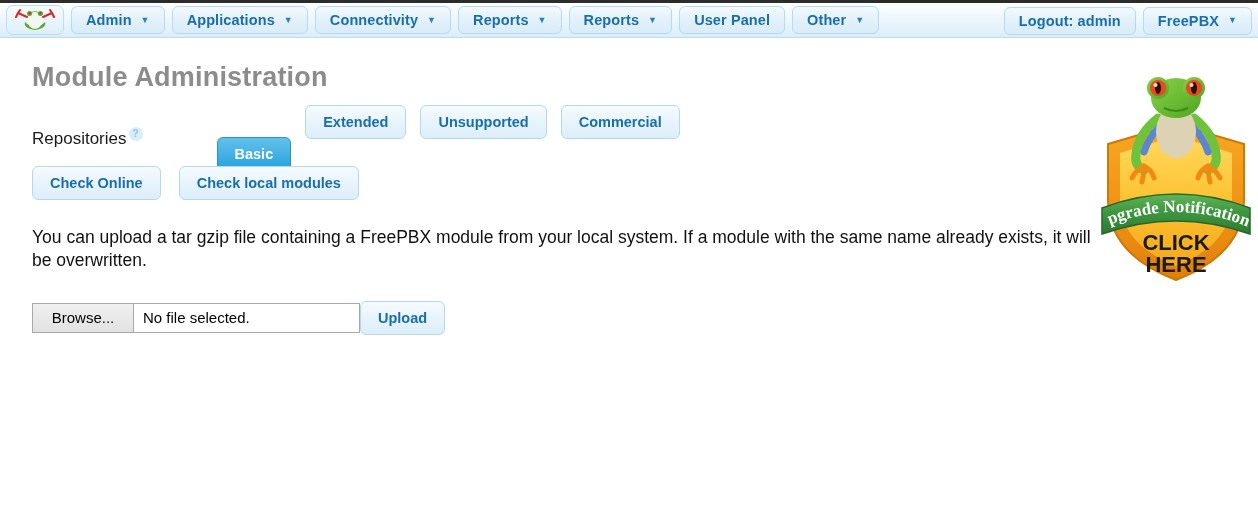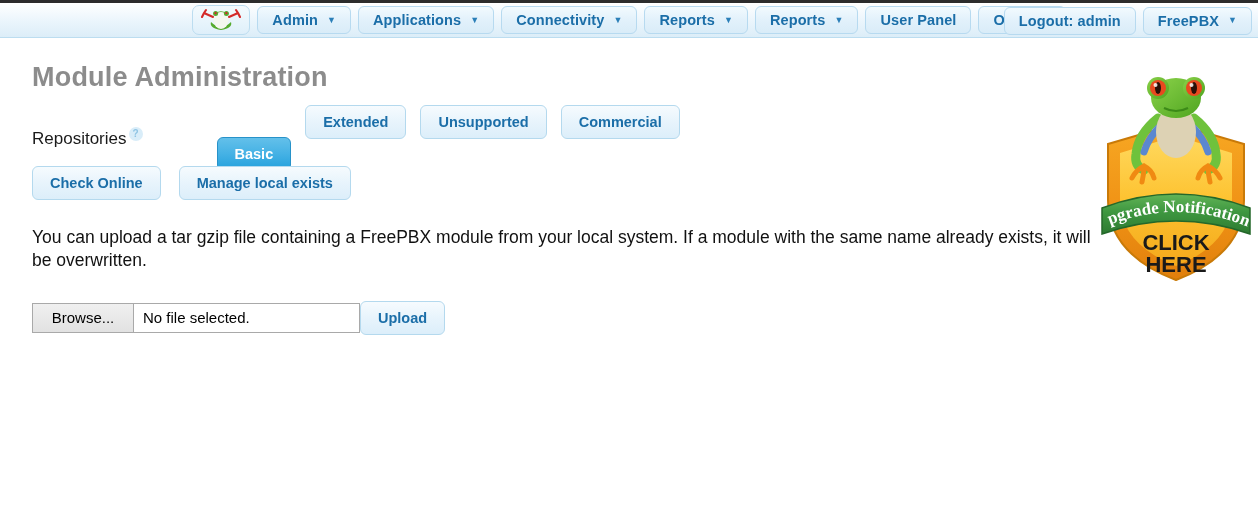--- a/index.html
+++ b/index.html
@@ -17,23 +17,22 @@
     background: #2c2c2c;
   }
   #navbar {
     position: relative;
     height: 35px;
     width: 100%;
     background: linear-gradient(to bottom, #ffffff 0%, #eaf5fc 55%, #dcedf8 100%);
     border-bottom: 1px solid #bcddf0;
     display: flex;
     align-items: center;
-    padding: 0 24px;
+    padding: 0 6px;
     gap: 7px;
-    justify-content: center;
   }
   .navbtn {
     height: 28px;
     background: linear-gradient(to bottom, #f2fafe 0%, #e2f1fb 50%, #d9ecf8 100%);
     border: 1px solid #b7daf0;
     border-radius: 6px;
     color: #1b6ea8;
     font-size: 14.5px;
     font-weight: bold;
     display: flex;
@@ -246,21 +245,21 @@
     <div class="repo-tabs">
       <div class="btn active">Basic</div>
       <div class="btn">Extended</div>
       <div class="btn">Unsupported</div>
       <div class="btn">Commercial</div>
     </div>
   </div>
 
   <div id="action-row">
     <div class="btn">Check Online</div>
-    <div class="btn">Manage local exists</div>
+    <div class="btn">Check local modules</div>
   </div>
 
   <p id="intro-text">You can upload a tar gzip file containing a FreePBX module from your local system. If a module with the same name already exists, it will be overwritten.</p>
 
   <div id="upload-row">
     <div id="file-input">
       <div id="browse-button">Browse...</div>
       <div id="file-name">No file selected.</div>
     </div>
     <div class="btn">Upload</div>

